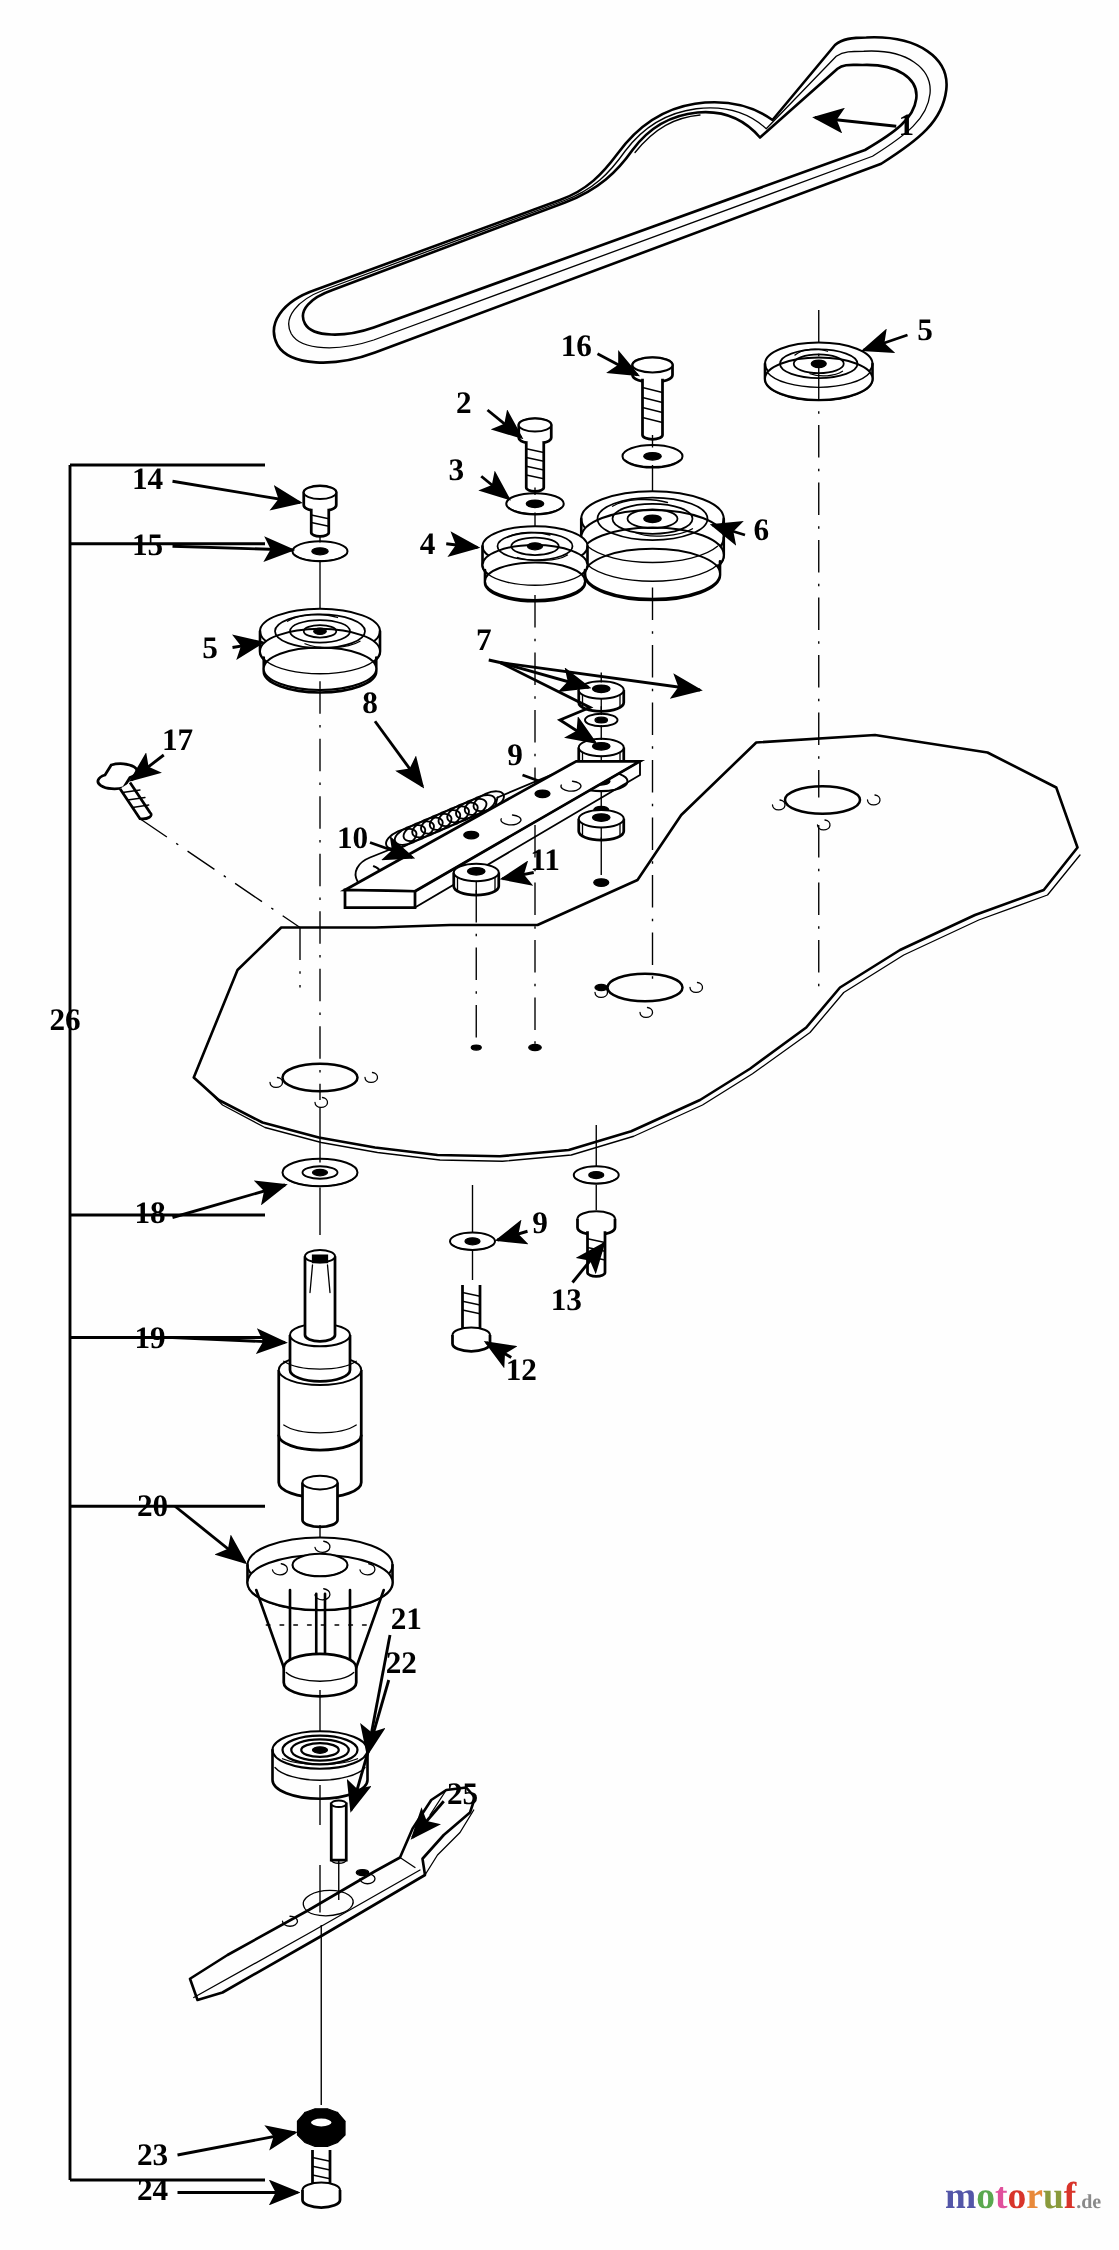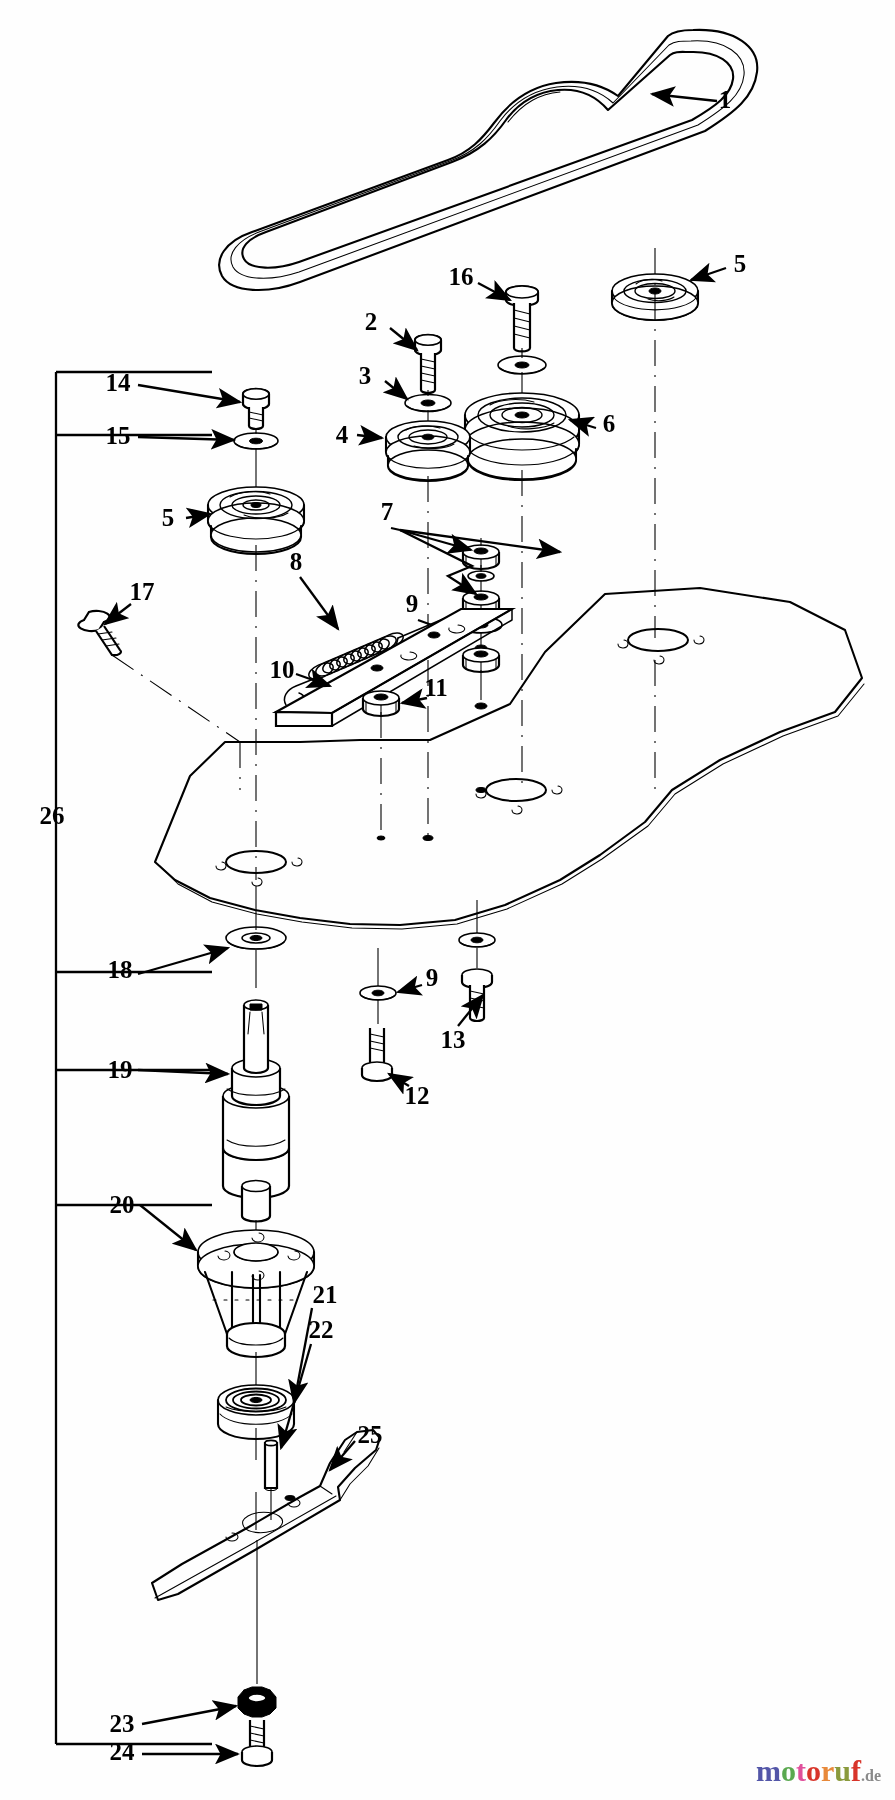--- a/index.html
+++ b/index.html
@@ -10,21 +10,21 @@
   .lnthin{fill:none;stroke:#000;stroke-width:1.5;stroke-linecap:round;stroke-linejoin:round;}
   .lnvthin{fill:none;stroke:#000;stroke-width:1.05;stroke-linecap:round;stroke-linejoin:round;}
   .fillblk{fill:#000;stroke:#000;stroke-width:1;}
   .fillwht{fill:#ffffff;stroke:#000;stroke-width:1.6;}
   .fillwht2{fill:#ffffff;stroke:#000;stroke-width:2.2;}
   .nofill{fill:none;}
   .leader{fill:none;stroke:#000;stroke-width:2.3;stroke-linecap:butt;}
   .axis{fill:none;stroke:#000;stroke-width:1.1;stroke-dasharray:26 9 2 9;}
   .axisplain{fill:none;stroke:#000;stroke-width:1.1;}
   .callout{font-family:"Liberation Serif",serif;font-weight:bold;font-size:25px;fill:#000;}
-  .wm{position:absolute;right:14px;bottom:12px;font-family:"Liberation Serif",serif;
+  .wm{position:absolute;right:14px;bottom:26px;font-family:"Liberation Serif",serif;
       font-size:30px;font-weight:bold;letter-spacing:0px;white-space:nowrap;}
   .wm span{display:inline-block;}
   .wm .de{font-size:16px;color:#8a8a8a;font-weight:bold;}
 </style>
 </head>
 <body>
 
 <div id="stage">
 
 <svg id="diagram" viewBox="0 0 895 1800">

